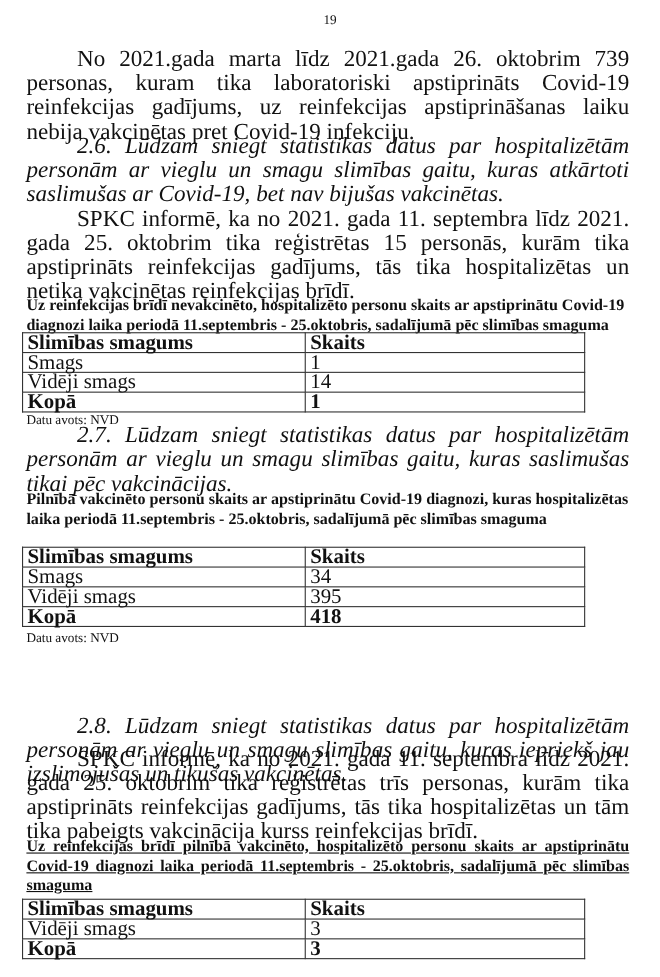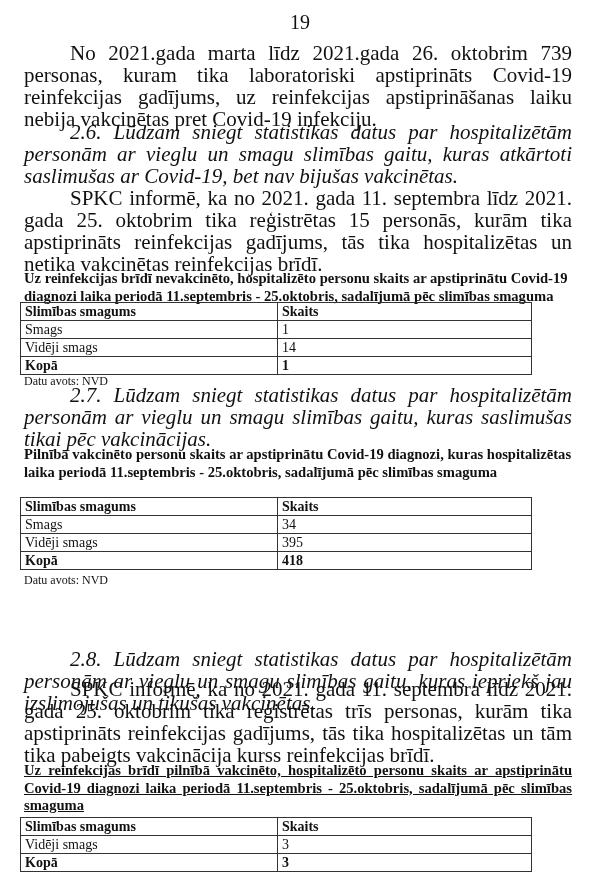--- a/index.html
+++ b/index.html
@@ -2,34 +2,34 @@
 <html><head>
 <meta charset="utf-8">
 <style>
   html, body { margin: 0; padding: 0; background: #ffffff; }
   body {
     width: 600px; height: 888px; position: relative; overflow: hidden;
     font-family: "Liberation Serif", "DejaVu Serif", serif;
     color: #111111;
   }
   .abs { position: absolute; }
-  .page-num { top: 11px; left: 0; width: 600px; text-align: center; font-size: 20px; }
+  .page-num { top: 11px; left: 0; width: 600px; text-align: center; font-size: 12px; }
   .para {
     left: 24px; width: 548px; font-size: 21px; line-height: 22px;
     text-align: justify; text-indent: 46px; margin: 0;
   }
   .para.italic { font-style: italic; }
   .caption {
     left: 24px; width: 548px; font-size: 14.6px; line-height: 17.5px;
     font-weight: bold; margin: 0; text-align: left;
   }
   .caption.justify { text-align: justify; text-decoration: underline; }
   table.stat {
     position: absolute; left: 20px; width: 512px; border-collapse: collapse;
-    font-size: 14px;
+    font-size: 19px;
   }
   table.stat td {
     border: 1px solid #333; padding: 0 4px; height: 17px; line-height: 17px;
     vertical-align: bottom;
   }
   table.stat td.c1 { width: 248px; }
   table.stat tr.head td, table.stat tr.total td { font-weight: bold; }
   .source { left: 24px; font-size: 12px; line-height: 17px; }
 </style>
 </head>

